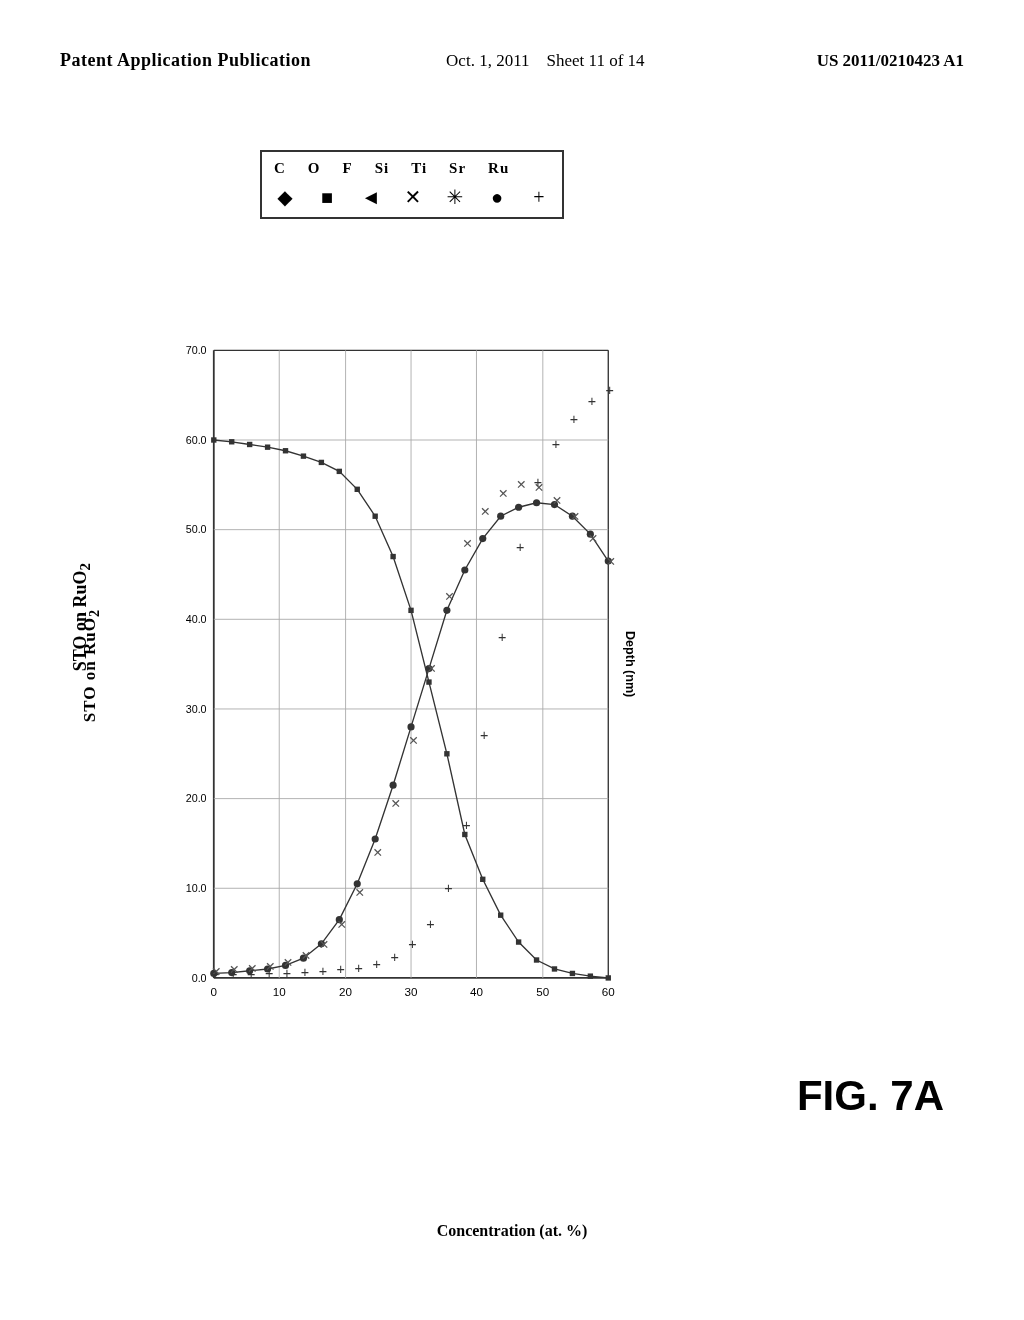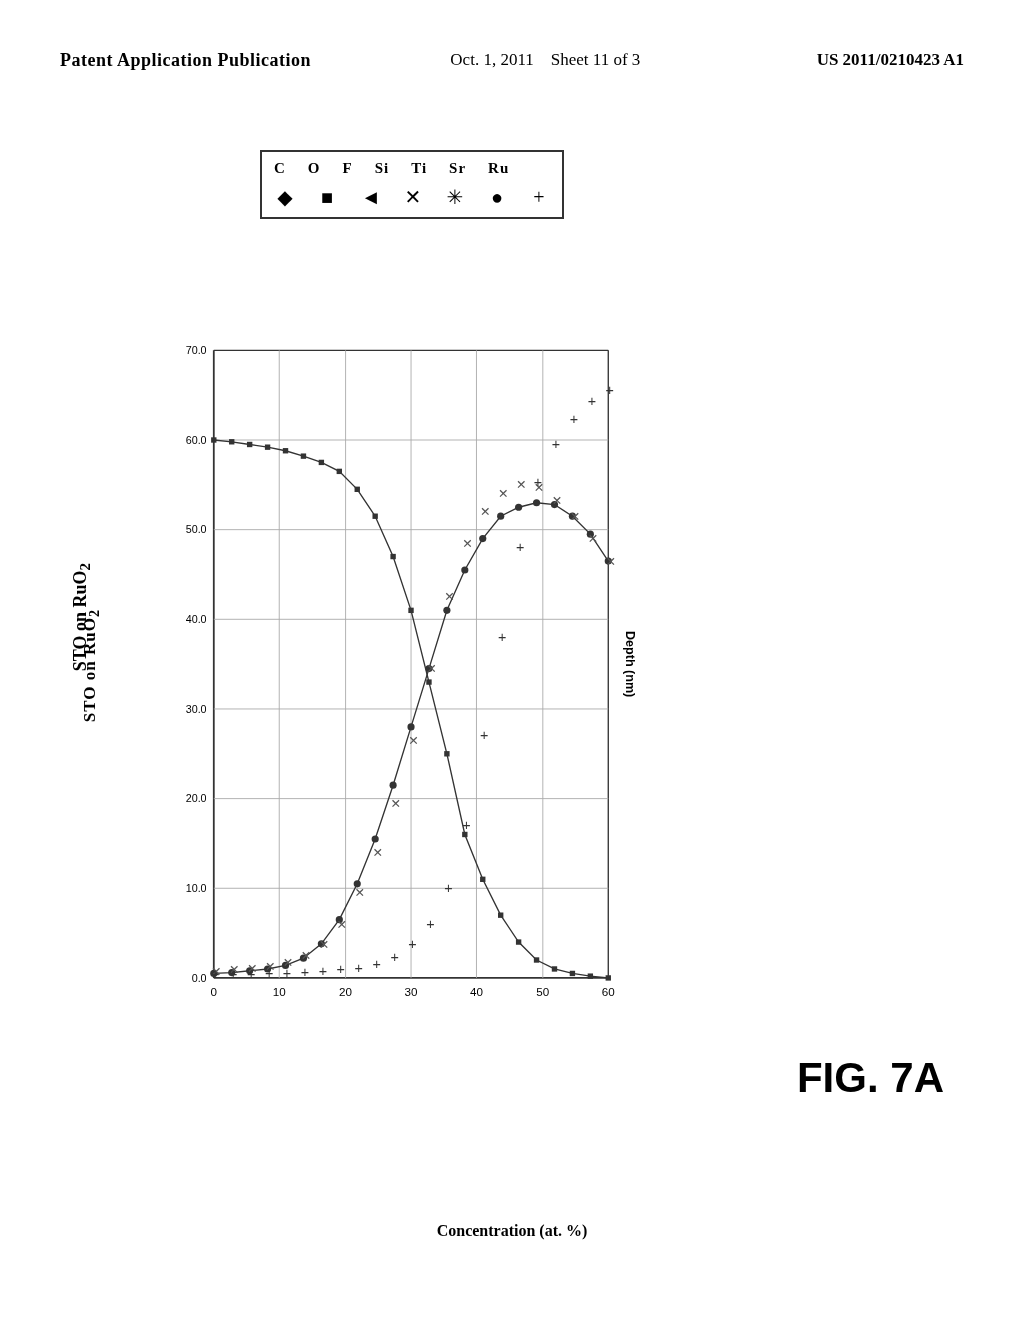--- a/index.html
+++ b/index.html
@@ -13,21 +13,21 @@
     }
 
     
     .header {
       position: absolute;
       top: 50px;
       left: 0;
       right: 0;
       display: flex;
       justify-content: space-between;
-      align-items: flex-start;
+      align-items: flex-end;
       padding: 0 60px;
     }
     .header-left {
       font-size: 18px;
       font-weight: bold;
       letter-spacing: 0.5px;
     }
     .header-center {
       font-size: 17px;
       text-align: center;
@@ -121,21 +121,21 @@
 
   </style>
 </head>
 <body>
 
 <div class="header">
   <div class="header-left">Patent Application Publication</div>
   <div class="header-center">
     <span>Oct. 1, 2011</span>
     &nbsp;&nbsp;
-    <span>Sheet 11 of 3</span>
+    <span>Sheet 11 of 14</span>
   </div>
   <div class="header-right">US 2011/0210423 A1</div>
 </div>
 
 <div class="content">
 
   <div class="legend-box">
     <div class="legend-labels">
       <span>C</span>
       <span>O</span>
@@ -363,15 +363,15 @@
     <div style="position:absolute; bottom:-40px; left:50%; transform:translateX(-50%); font-size:16px; font-weight:bold; font-family:'Times New Roman',serif; white-space:nowrap; transform-origin:center;text-align:center;">
       Concentration (at. %)
     </div>
 
     <div style="position:absolute; left:10px; top:30%; font-size:18px; font-weight:bold; font-family:'Times New Roman',serif; writing-mode:vertical-rl; transform:rotate(180deg);">
       STO on RuO<sub>2</sub>
     </div>
 
   </div>
 
-  <div class="fig-label" style="position:absolute; right:20px; bottom:158px; font-size:42px; font-weight:bold; font-family:Arial,sans-serif;margin-left:44px;">FIG. 7A</div>
+  <div class="fig-label" style="position:absolute; right:20px; bottom:140px; font-size:42px; font-weight:bold; font-family:Arial,sans-serif;margin-left:44px;">FIG. 7A</div>
 
 </div>
 
 </body></html>

